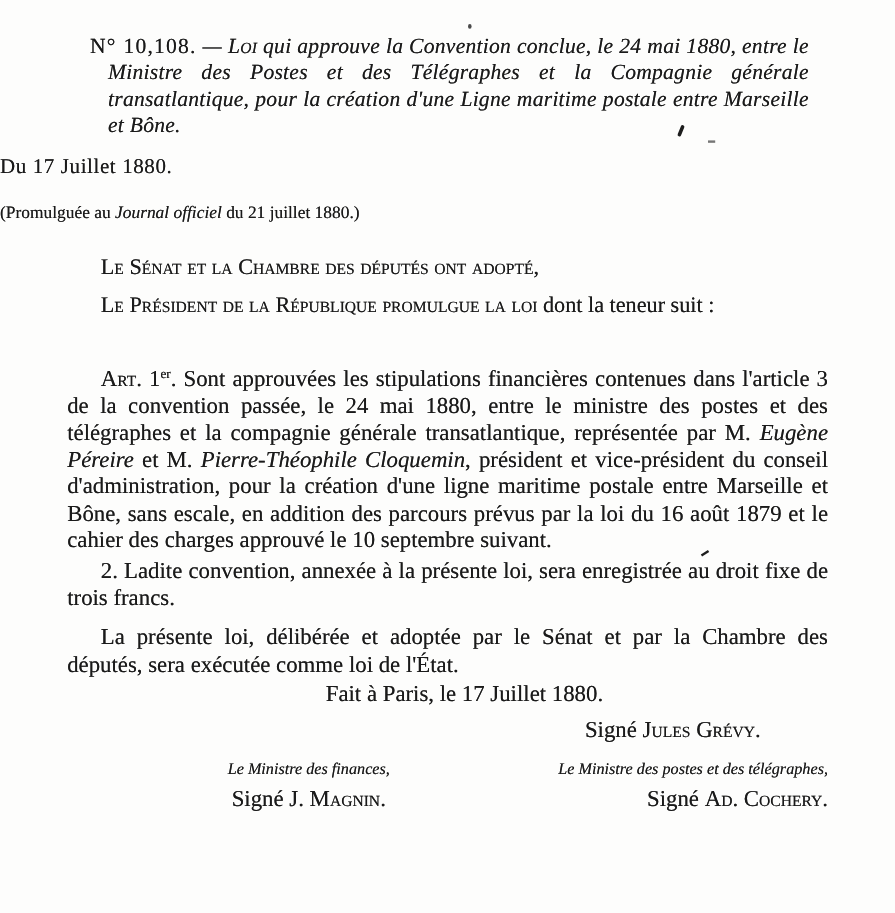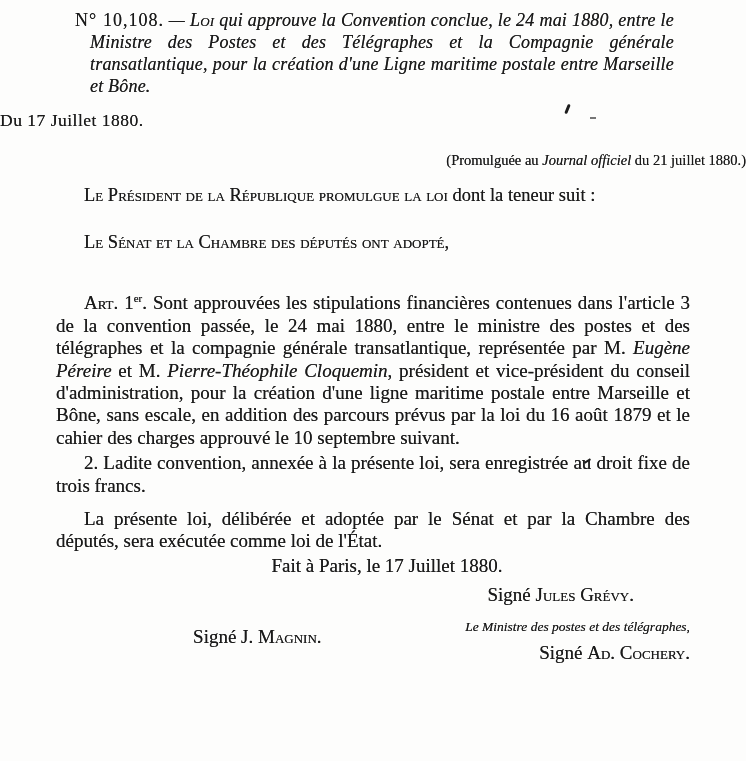--- a/index.html
+++ b/index.html
@@ -5,21 +5,21 @@
   html, body { margin: 0; padding: 0; background: #ffffff; }
   .page {
     position: relative;
     width: 746px;
     height: 761px;
     box-sizing: border-box;
     background: #fdfdfc;
     color: #1a1a1a;
     font-family: "Liberation Serif", "DejaVu Serif", serif;
     overflow: hidden;
-    padding-top: 9px;
+    padding-top: 27px;
     text-shadow: 0 0 0.4px rgba(20,20,20,0.75);
   }
   .sc { font-variant: small-caps; }
   .it { font-style: italic; }
 
   .law-heading {
     margin: 0 72px 0 90px;
     text-indent: -15px;
     font-style: italic;
     font-size: 18px;
@@ -30,21 +30,21 @@
   .law-heading .num { font-style: normal; letter-spacing: 1px; }
 
   .date-line {
     margin-top: 13px;
     text-align: left;
     font-size: 17.5px;
     letter-spacing: 0.5px;
   }
   .promulgation {
     margin-top: 21px;
-    text-align: right;
+    text-align: left;
     font-size: 14.5px;
   }
 
   .para {
     margin: 0 56px;
     font-size: 19px;
     line-height: 22.4px;
     text-align: justify;
     text-indent: 28px;
   }
@@ -90,26 +90,26 @@
   </p>
 
   <p class="date-line">Du 17 Juillet 1880.</p>
 
   <p class="promulgation">
     <span>(Promulguée au</span>
     <span class="it">Journal officiel</span>
     <span>du 21 juillet 1880.)</span>
   </p>
 
+  <p class="para adoption sc">Le Sénat et la Chambre des députés ont adopté,</p>
+
   <p class="para promulgue">
     <span class="sc">Le Président de la République promulgue la loi</span>
     <span>dont la teneur suit :</span>
   </p>
-
-  <p class="para adoption sc">Le Sénat et la Chambre des députés ont adopté,</p>
 
   <p class="para art-para">
     <span class="sc">Art.</span>
     <span><span>1</span><sup>er</sup></span><span>. Sont approuvées les stipulations financières contenues dans l'article 3 de la convention passée, le 24 mai 1880, entre le ministre des postes et des télégraphes et la compagnie générale transatlantique, représentée par M.</span>
     <span class="it">Eugène Péreire</span>
     <span>et M.</span>
     <span class="it">Pierre-Théophile Cloquemin</span><span>, président et vice-président du conseil d'administration, pour la création d'une ligne maritime postale entre Marseille et Bône, sans escale, en addition des parcours prévus par la loi du 16 août 1879 et le cahier des charges approuvé le 10 septembre suivant.</span>
   </p>
 
   <p class="para p2">2. Ladite convention, annexée à la présente loi, sera enregistrée au droit fixe de trois francs.</p>
@@ -118,20 +118,21 @@
 
   <p class="para fait">Fait à Paris, le 17 Juillet 1880.</p>
 
   <p class="sig-president">
     <span>Signé</span>
     <span class="sc">Jules Grévy.</span>
   </p>
 
   <div class="ministers">
     <div class="minister-col-left">
+      <div class="minister-title">Le Ministre des finances,</div>
       <div class="minister-sig">
         <span>Signé</span>
         <span class="sc">J. Magnin.</span>
       </div>
     </div>
     <div class="minister-col-right">
       <div class="minister-title">Le Ministre des postes et des télégraphes,</div>
       <div class="minister-sig">
         <span>Signé</span>
         <span class="sc">Ad. Cochery.</span>

